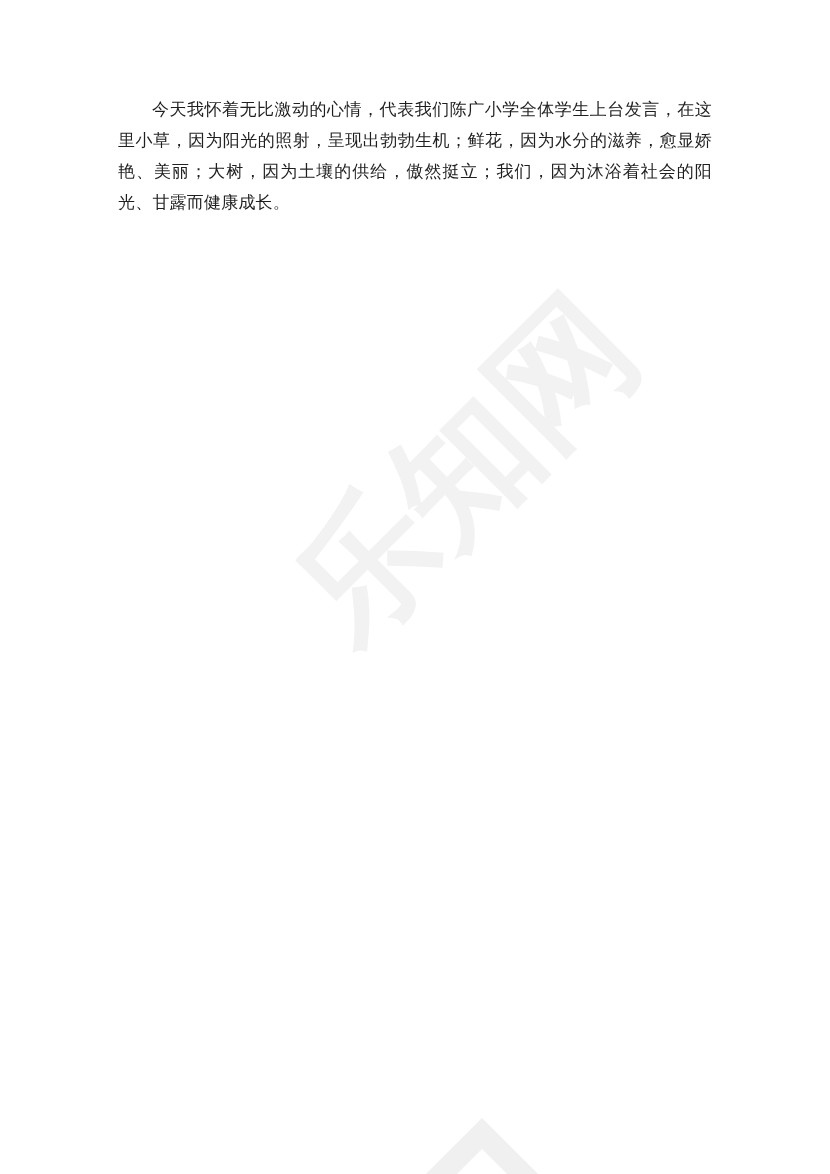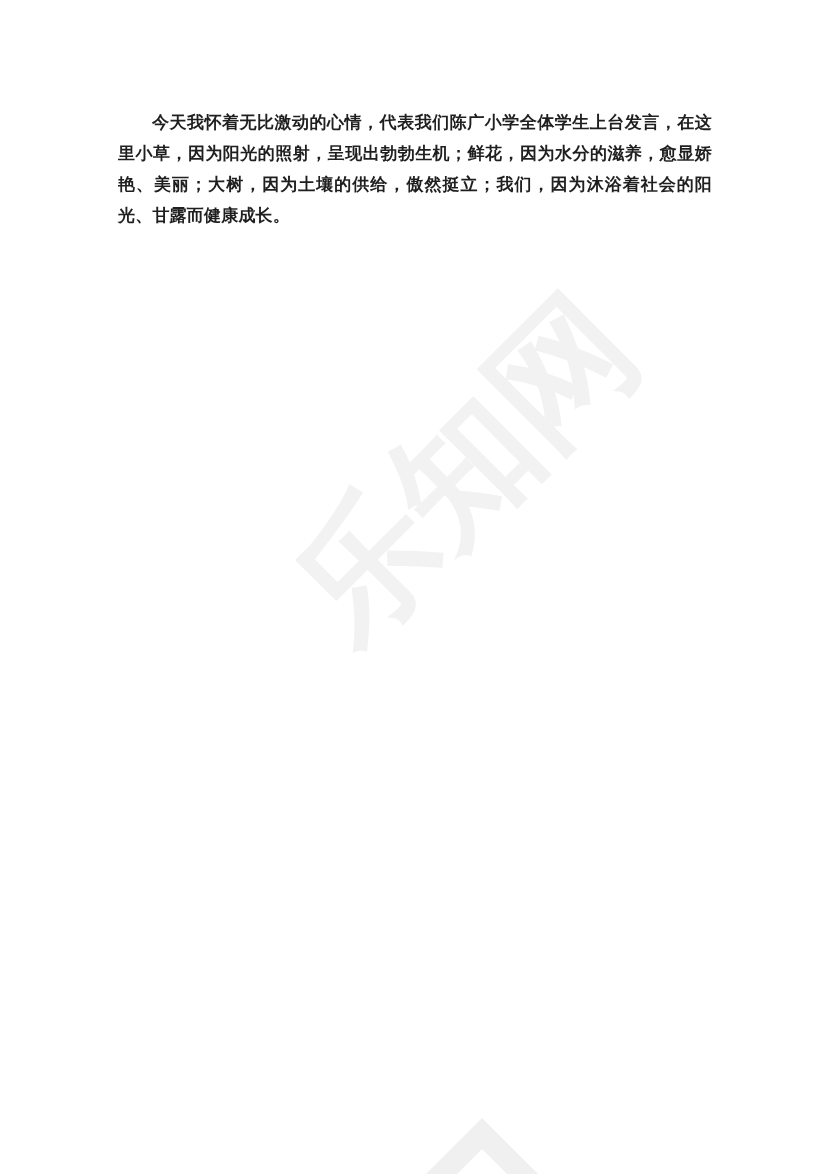--- a/index.html
+++ b/index.html
@@ -8,24 +8,23 @@
     position: relative;
     width: 830px;
     height: 1174px;
     background: #ffffff;
     overflow: hidden;
     font-family: "Liberation Serif", serif;
   }
   .content {
     position: absolute;
     left: 118px;
-    top: 107px;
+    top: 94px;
     width: 594px;
     z-index: 2;
-    font-weight: bold;
   }
   .content p {
     margin: 0 0 20px 0;
     font-size: 17px;
     line-height: 31px;
     color: #1f1f1f;
     text-indent: 2em;
     text-align: justify;
     text-justify: inter-ideograph;
     letter-spacing: 0.2px;

